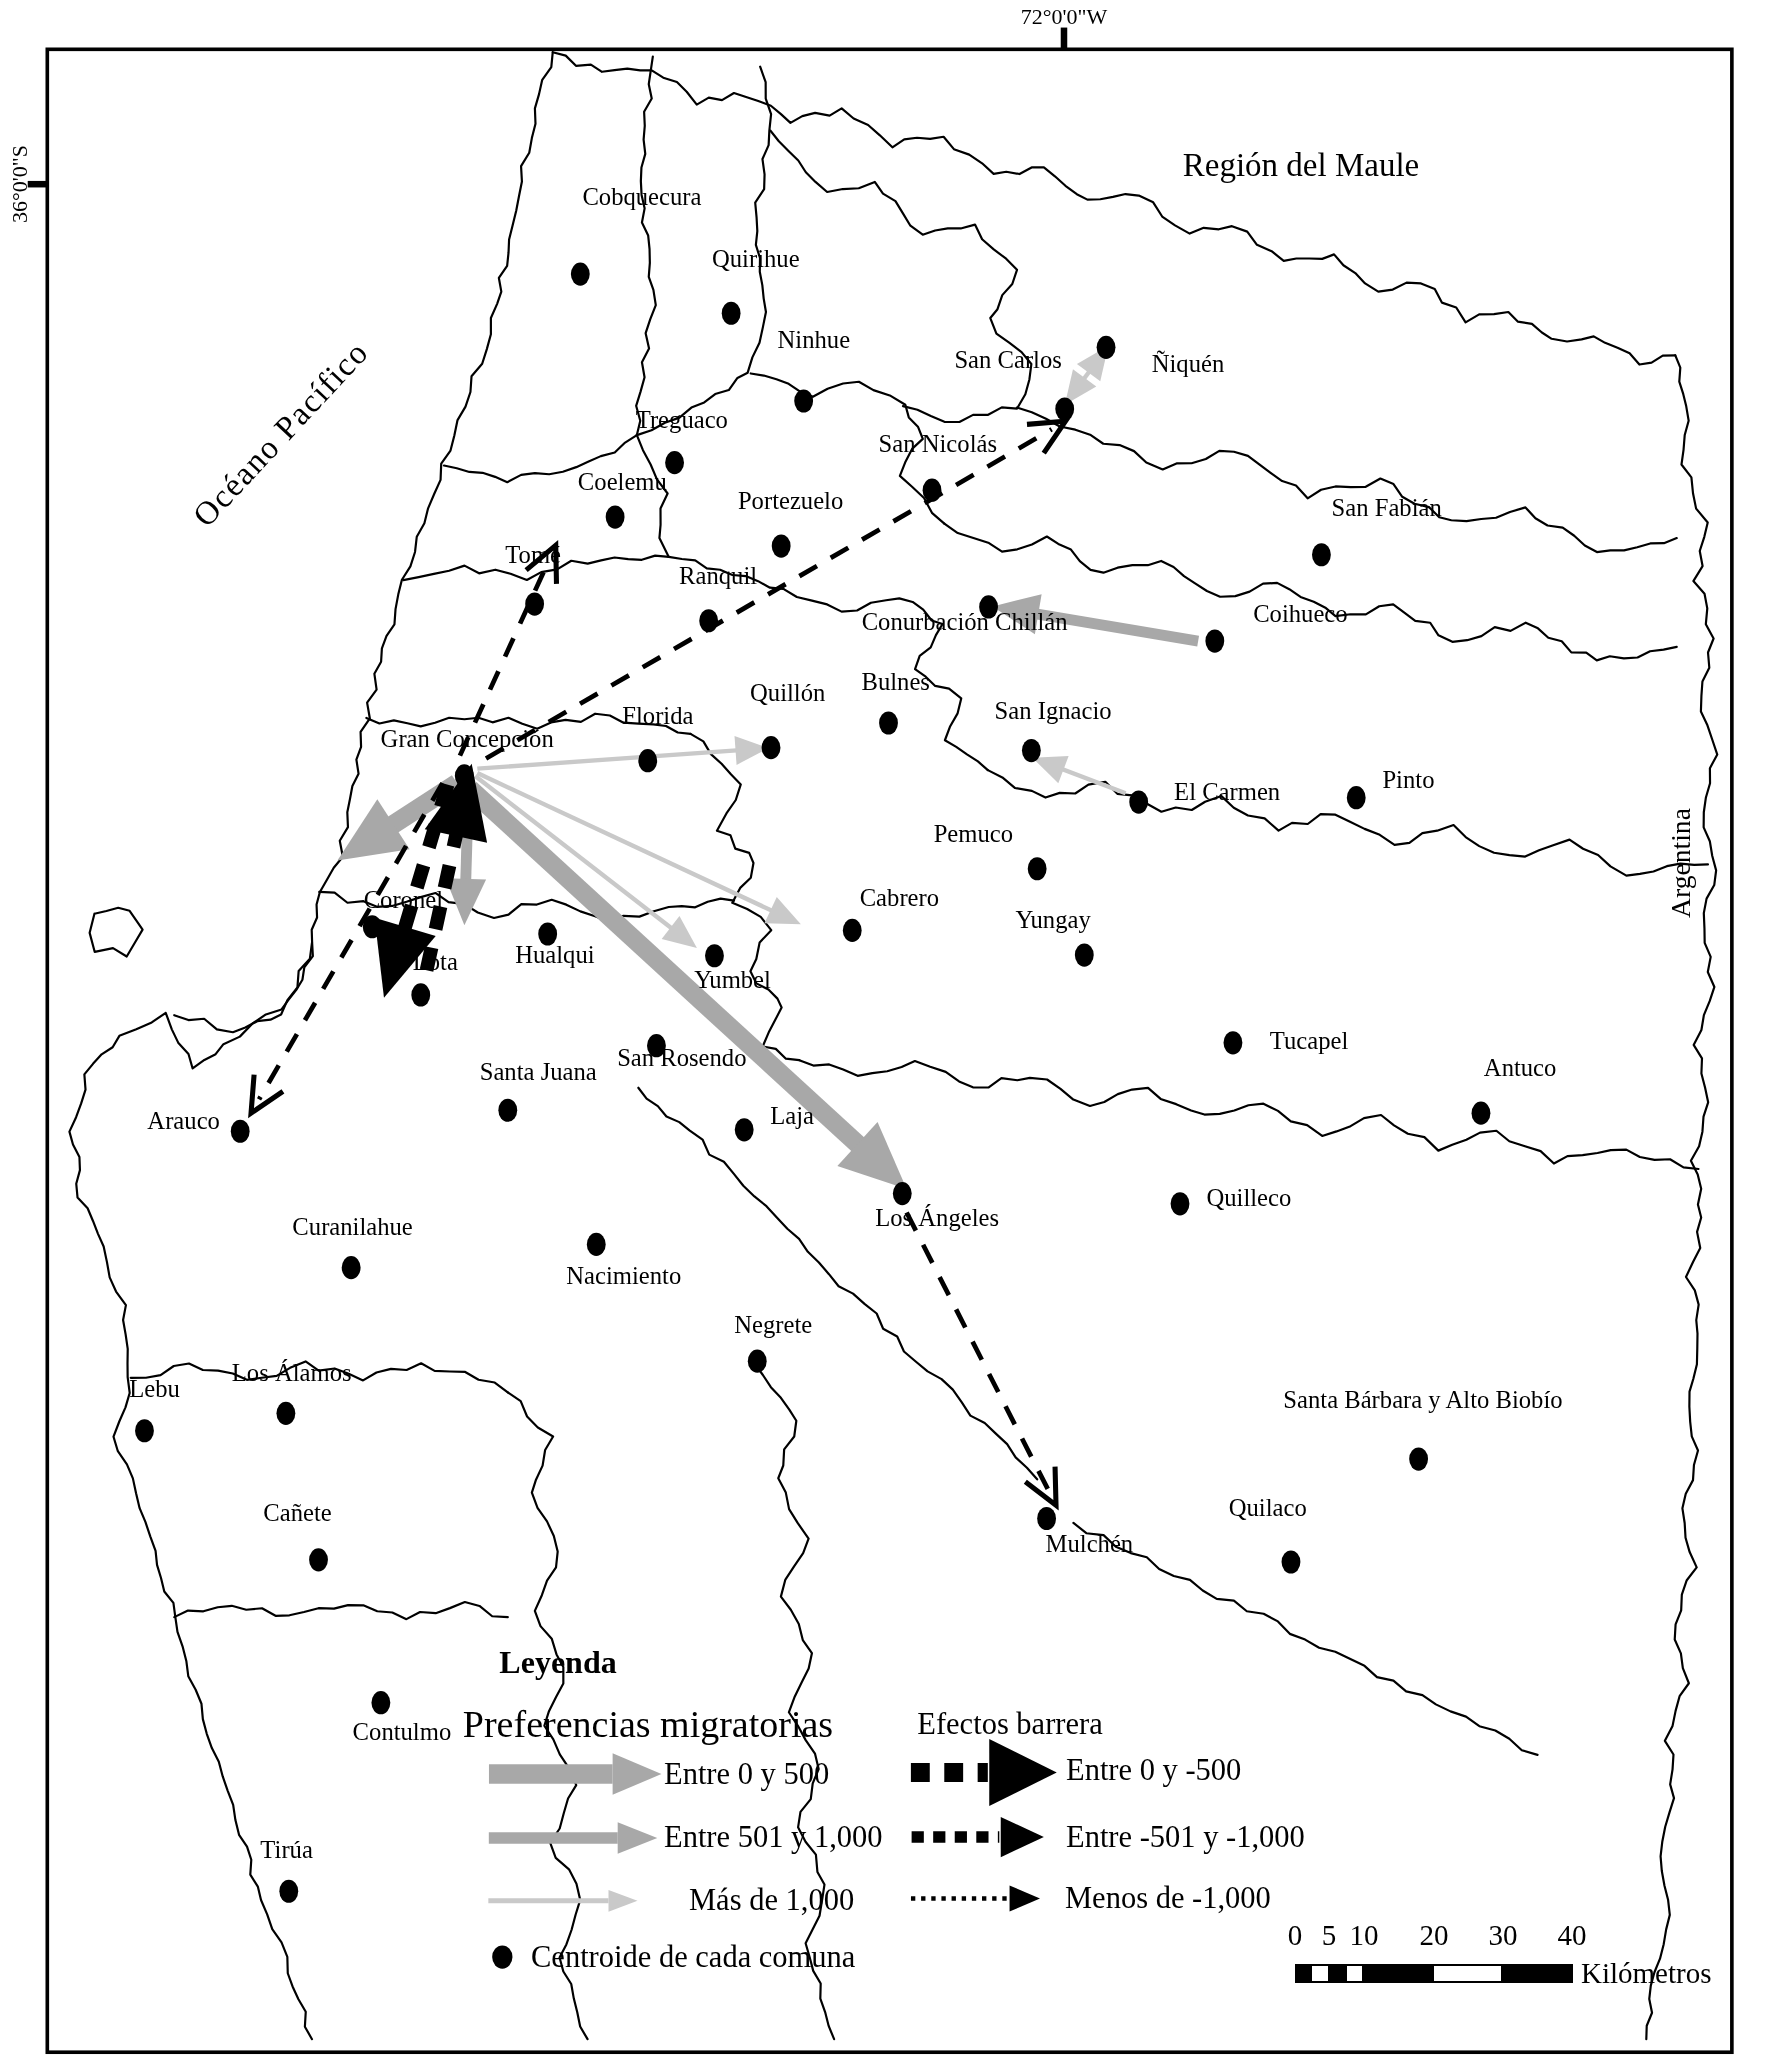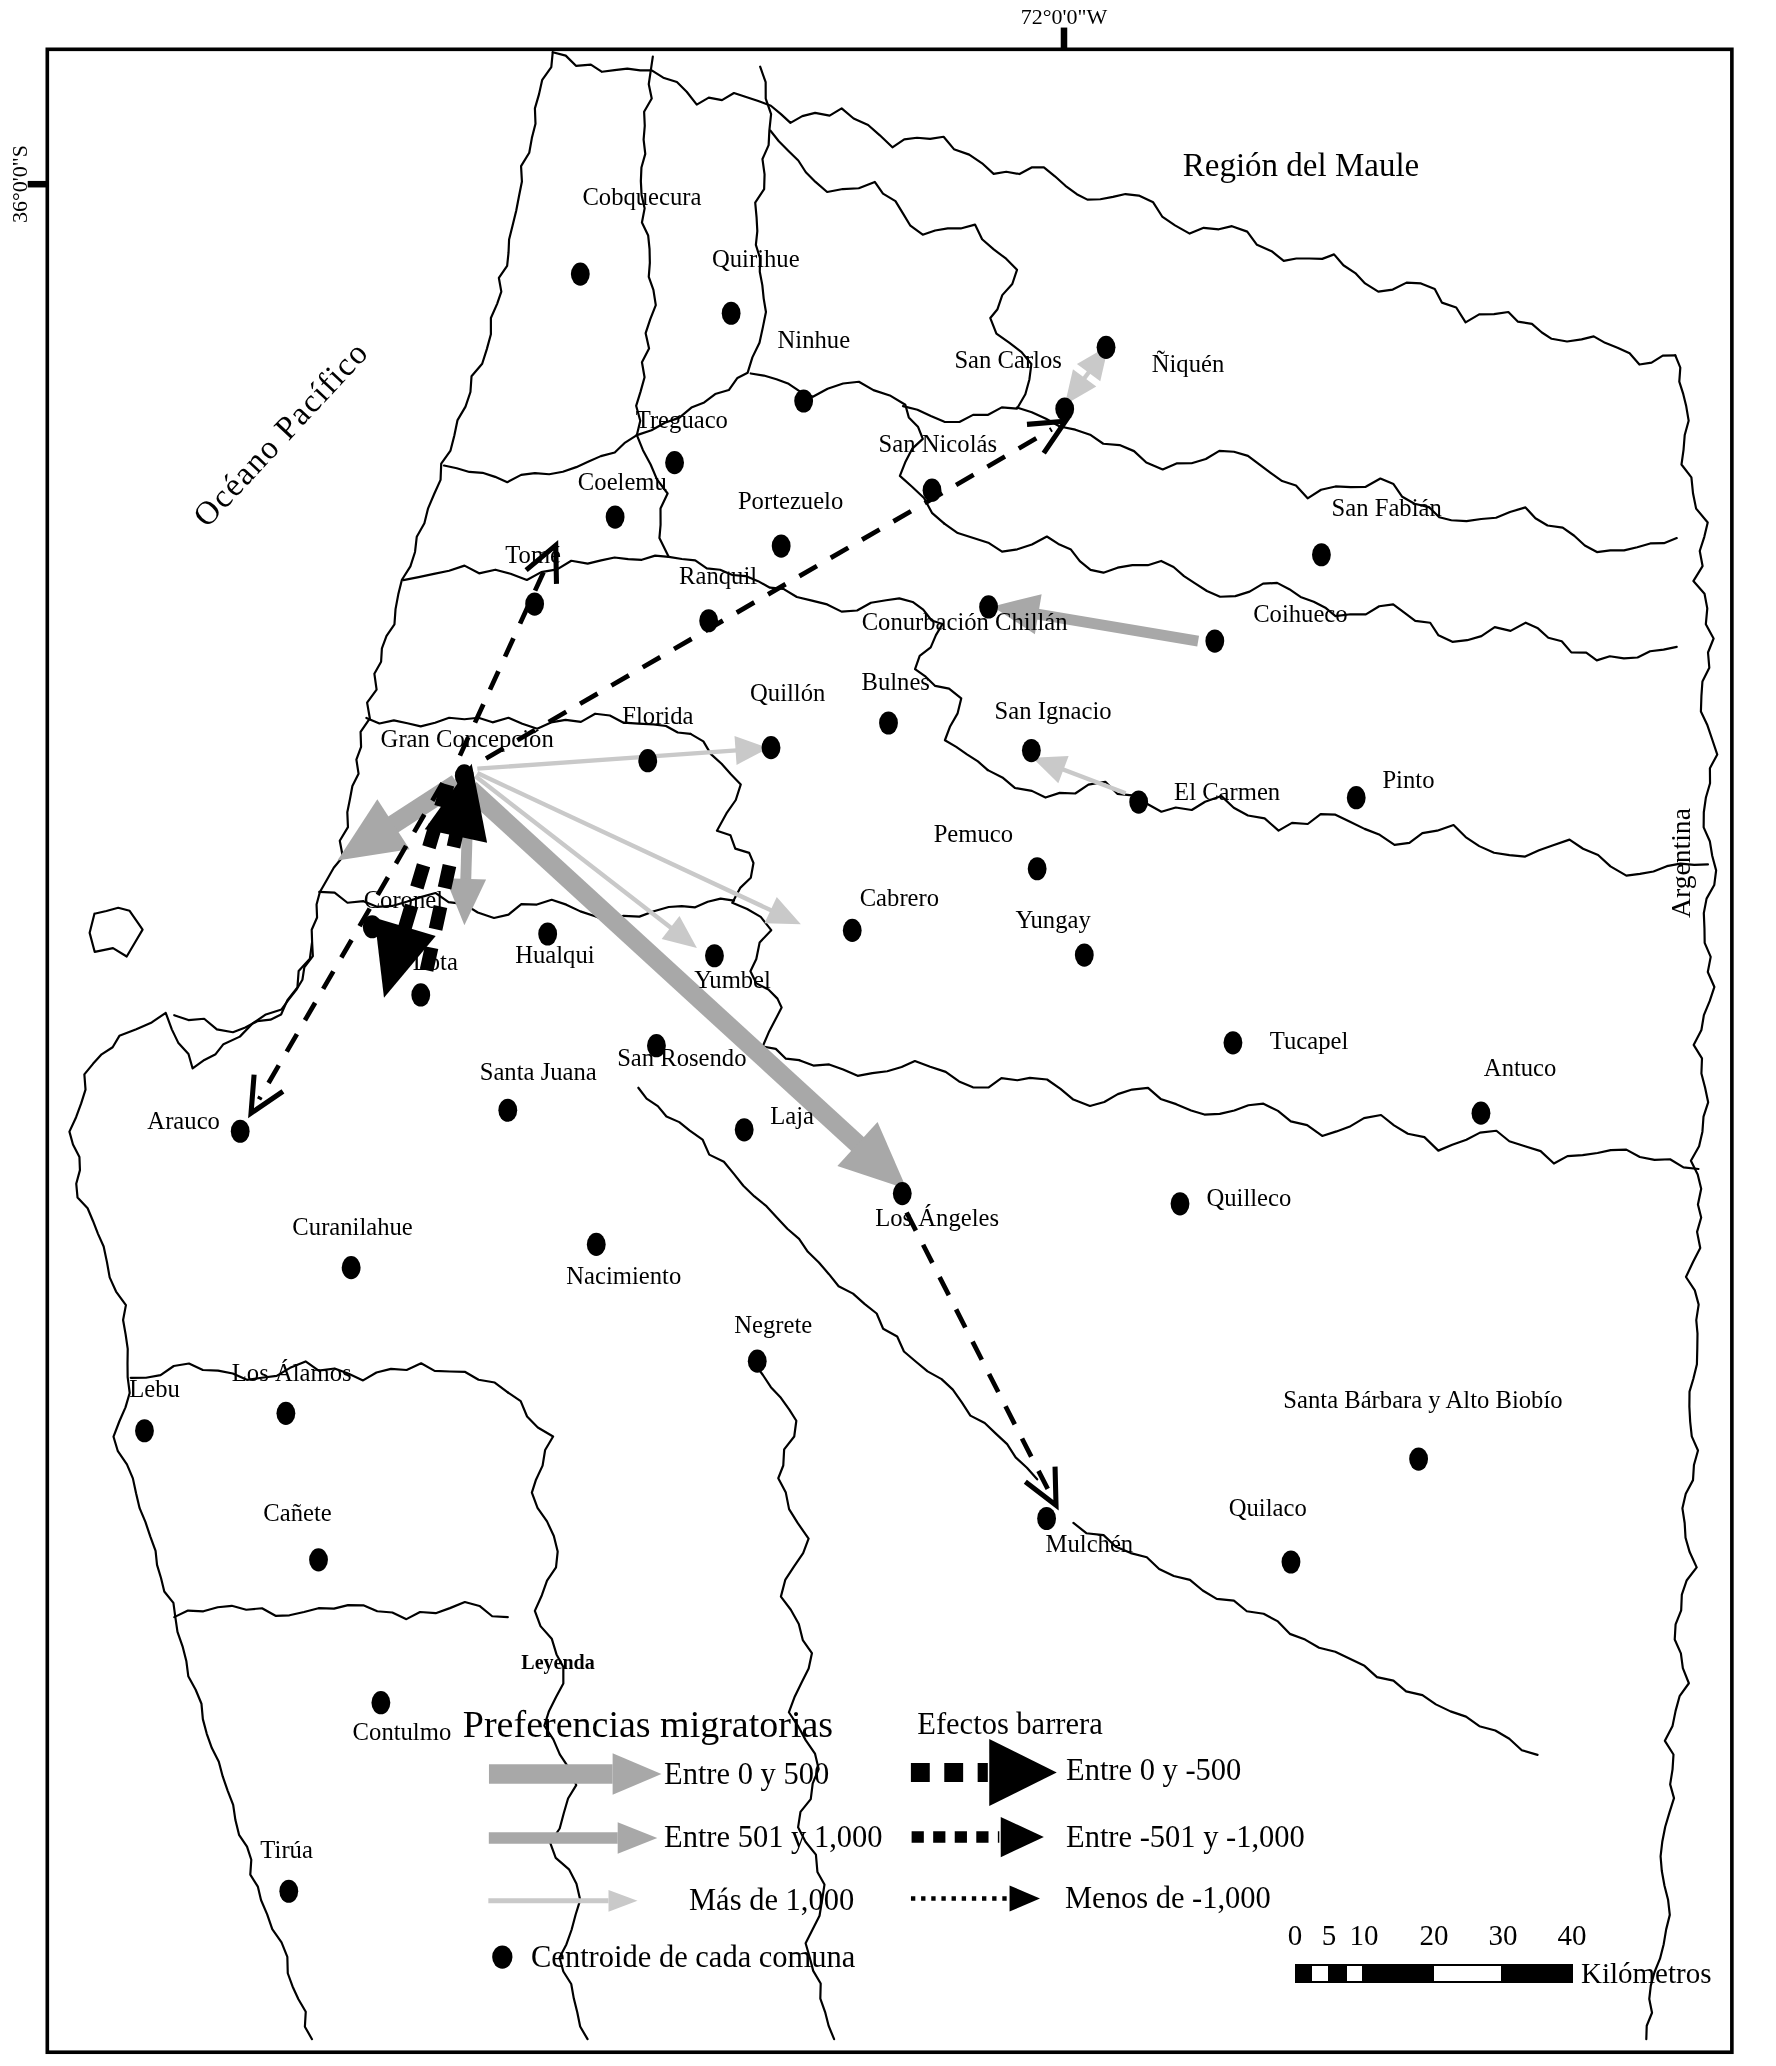--- a/index.html
+++ b/index.html
@@ -6,21 +6,21 @@
   body{font-family:"Liberation Serif","DejaVu Serif",serif;color:#000;}
   #stage{position:relative;width:1777px;height:2066px;background:#fff;overflow:hidden;}
   #map-svg{position:absolute;left:0;top:0;}
   .abslbl{position:absolute;white-space:nowrap;transform:translate(-50%,-50%);}
   .lbl-lon{left:1064px;top:17.4px;font-size:22px;}
   .lbl-lat{left:19.6px;top:184px;font-size:22px;transform:translate(-50%,-50%) rotate(-90deg);}
   .lbl-maule{left:1285px;top:165px;font-size:33px;margin-left:16px;}
   .lbl-ocean{left:281px;top:434px;font-size:33px;transform:translate(-50%,-50%) rotate(-47deg);letter-spacing:1.5px;}
   .lbl-arg{left:1681px;top:863px;font-size:27.6px;transform:translate(-50%,-50%) rotate(-90deg);}
   
-  .lg-title{left:558px;top:1662px;font-size:20px;font-weight:bold;}
+  .lg-title{left:558px;top:1662px;font-size:32px;font-weight:bold;}
   .lg-pref{left:648px;top:1724px;font-size:38px;}
   .lg-bar{left:1010px;top:1724px;font-size:30.5px;}
   .lg-item{font-size:30.5px;transform:translate(0,-50%);}
   .lg-p0{left:664px;top:1774px;}
   .lg-p1{left:664px;top:1837px;}
   .lg-p2{left:664px;top:1900px;margin-left:25px;}
   .lg-b0{left:1066px;top:1770px;}
   .lg-b1{left:1066px;top:1837px;}
   .lg-b2{left:1059px;top:1898px;}
   .lg-cent{left:531px;top:1957px;}

